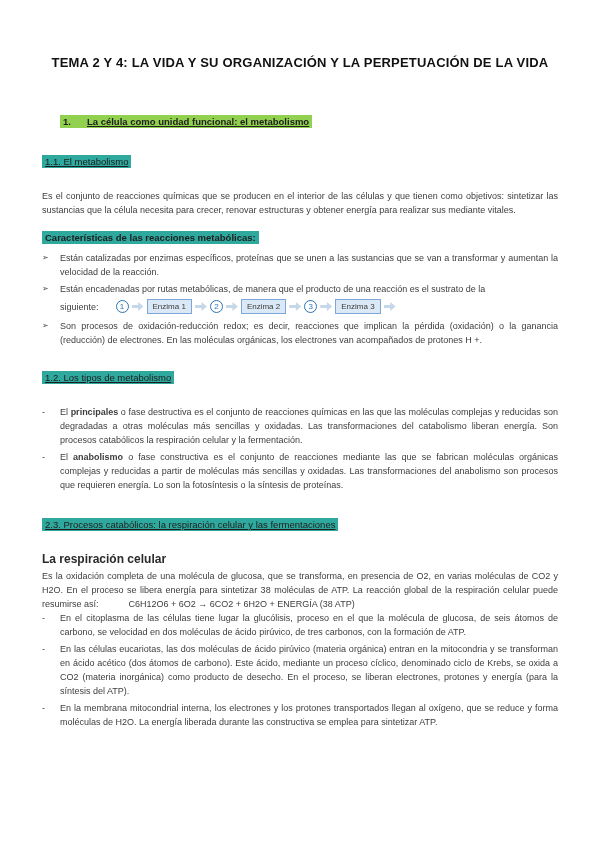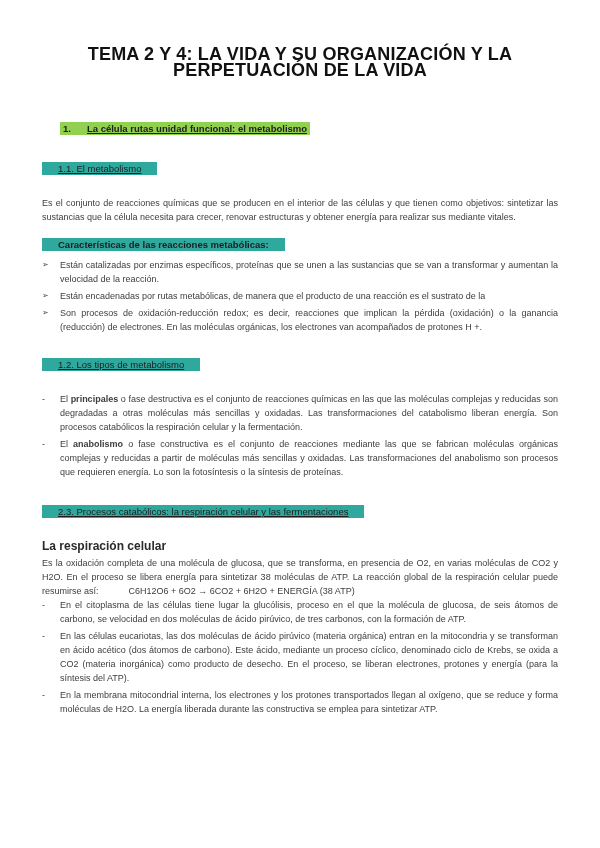--- a/index.html
+++ b/index.html
@@ -9,34 +9,34 @@
     box-sizing:border-box;
     background:#ffffff;
     padding:42px 42px 30px 42px;
     font-family:"Liberation Sans","DejaVu Sans",sans-serif;
     color:#3d3d3d;
     font-size:9px;
     line-height:14px;
     overflow:hidden;
   }
   .title{
-    font-size:18px;
+    font-size:13px;
     line-height:16px;
     font-weight:bold;
     color:#111111;
     text-align:center;
-    margin:4px 0 44px 0;
+    margin:13px 0 44px 0;
     letter-spacing:.2px;
   }
   .h1-line{margin:0 0 26px 18px;font-size:9.5px;line-height:14px;}
   .hl-green{background:#92d050;padding:1px 3px;}
   .h1-num{font-weight:bold;color:#202020;margin-right:16px;}
   .h1-text{font-weight:bold;color:#202020;text-decoration:underline;}
   .teal-heading{margin:0 0 20px 0;font-size:9.5px;line-height:14px;}
-  .hl-teal{background:#2fa89e;padding:1px 16px;color:#1d1d1d;}
+  .hl-teal{background:#2fa89e;padding:1px 3px;color:#1d1d1d;}
   .underl{text-decoration:underline;}
   .bold{font-weight:bold;}
   p.body{margin:0 0 12px 0;}
   .just{text-align:justify;}
   .list{margin:0 0 0 0;}
   .li{display:flex;margin:0 0 3px 0;}
   .marker{flex:0 0 18px;color:#4a4a4a;font-size:8px;line-height:14px;text-align:left;}
   .dash-marker{flex:0 0 18px;color:#3d3d3d;line-height:14px;}
   .li-body{flex:1;}
   .diagram-row{display:flex;align-items:center;gap:3px;margin:3px 0 2px 0;}
@@ -61,21 +61,21 @@
   .etapas-intro{margin:16px 0 4px 0;}
 </style>
 </head>
 <body>
 
 <div class="page">
 
   <h1 class="title">TEMA 2 Y 4: LA VIDA Y SU ORGANIZACIÓN Y LA PERPETUACIÓN DE LA VIDA</h1>
 
   <div class="h1-line">
-    <span class="hl-green"><span class="h1-num">1.</span><span class="h1-text">La célula rutas unidad funcional: el metabolismo</span></span>
+    <span class="hl-green"><span class="h1-num">1.</span><span class="h1-text">La célula como unidad funcional: el metabolismo</span></span>
   </div>
 
   <div class="teal-heading">
     <span class="hl-teal underl">1.1. El metabolismo</span>
   </div>
 
   <p class="body just" style="margin-bottom:14px;">Es el conjunto de reacciones químicas que se producen en el interior de las células y que tienen como objetivos: sintetizar las sustancias que la célula necesita para crecer, renovar estructuras y obtener energía para realizar sus mediante vitales.</p>
 
   <div class="teal-heading" style="margin-bottom:6px;">
     <span class="hl-teal bold">Características de las reacciones metabólicas:</span>
@@ -85,20 +85,35 @@
 
     <div class="li">
       <span class="marker">➢</span>
       <span class="li-body just">Están catalizadas por enzimas específicos, proteínas que se unen a las sustancias que se van a transformar y aumentan la velocidad de la reacción.</span>
     </div>
 
     <div class="li">
       <span class="marker">➢</span>
       <div class="li-body">
         <div class="just">Están encadenadas por rutas metabólicas, de manera que el producto de una reacción es el sustrato de la</div>
+        <div class="diagram-row">
+          <span style="margin-right:14px;">siguiente:</span>
+          <span class="d-circle">1</span>
+          <span class="d-arrow"></span>
+          <span class="d-box">Enzima 1</span>
+          <span class="d-arrow"></span>
+          <span class="d-circle">2</span>
+          <span class="d-arrow"></span>
+          <span class="d-box">Enzima 2</span>
+          <span class="d-arrow"></span>
+          <span class="d-circle">3</span>
+          <span class="d-arrow"></span>
+          <span class="d-box">Enzima 3</span>
+          <span class="d-arrow"></span>
+        </div>
       </div>
     </div>
 
     <div class="li">
       <span class="marker">➢</span>
       <span class="li-body just">Son procesos de oxidación-reducción redox; es decir, reacciones que implican la pérdida (oxidación) o la ganancia (reducción) de electrones. En las moléculas orgánicas, los electrones van acompañados de protones H +.</span>
     </div>
 
   </div>
 

